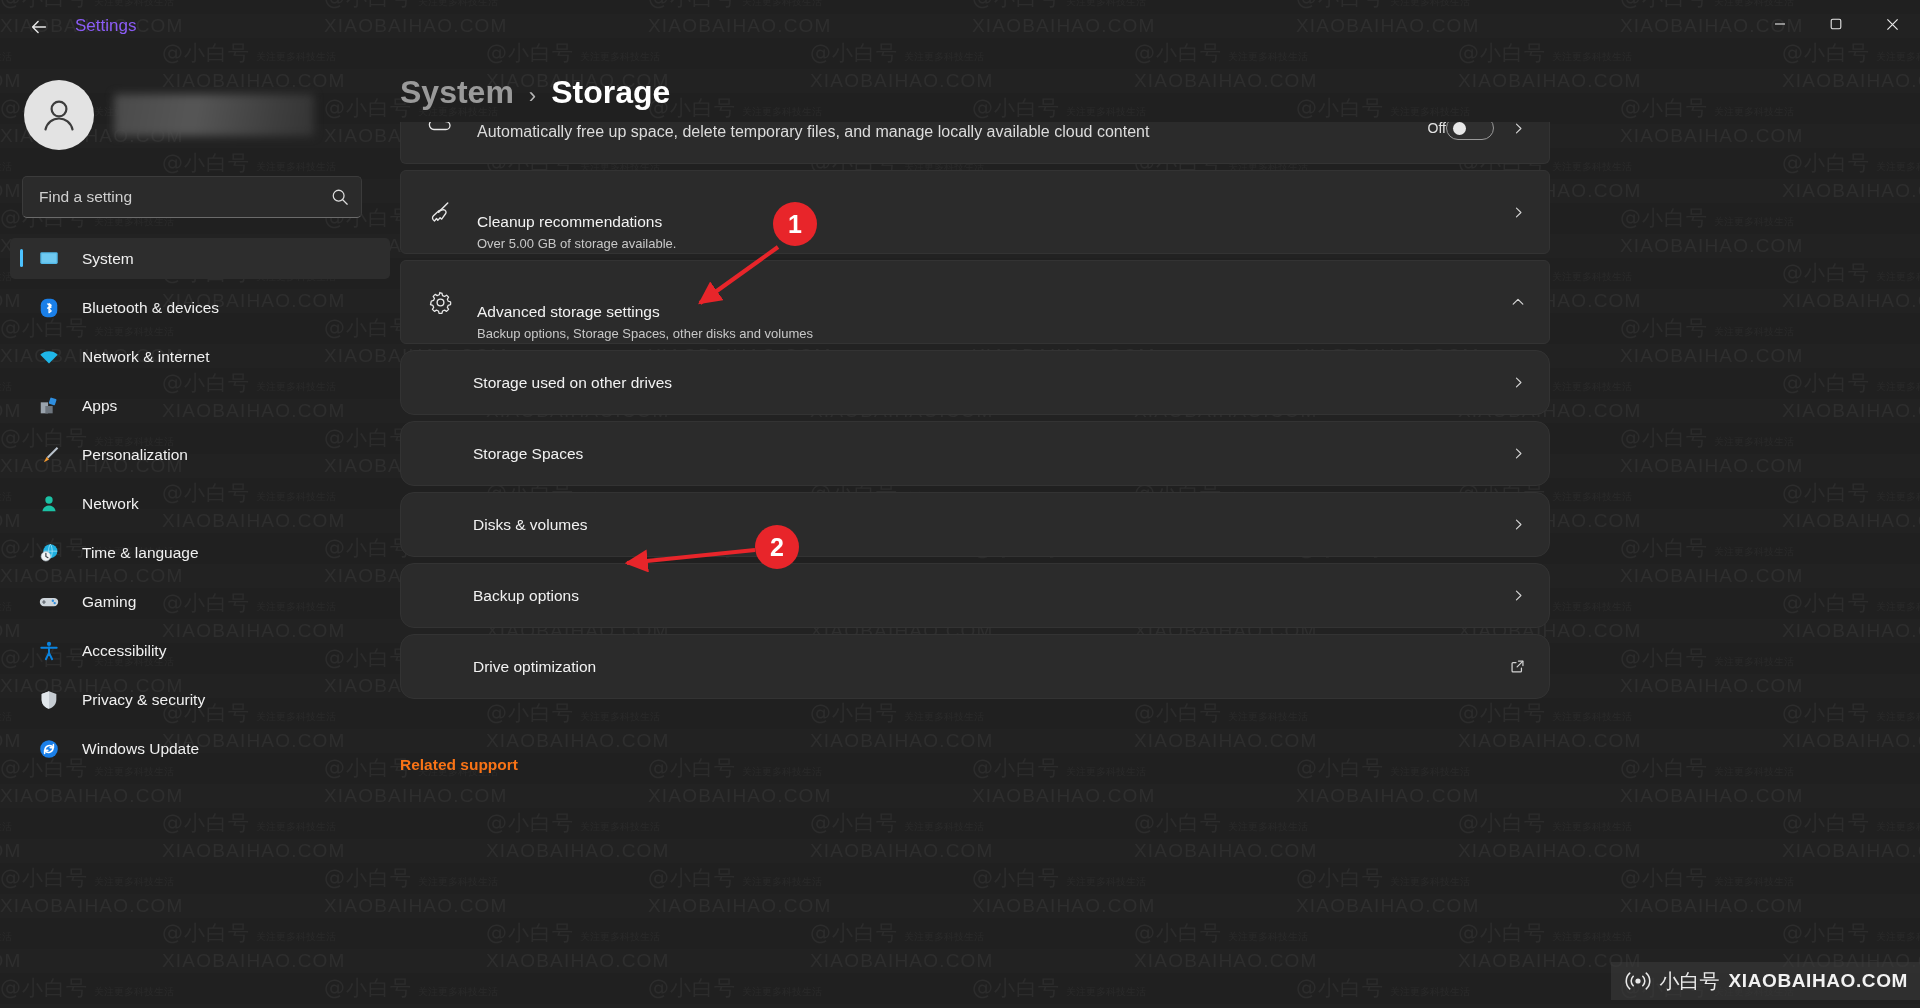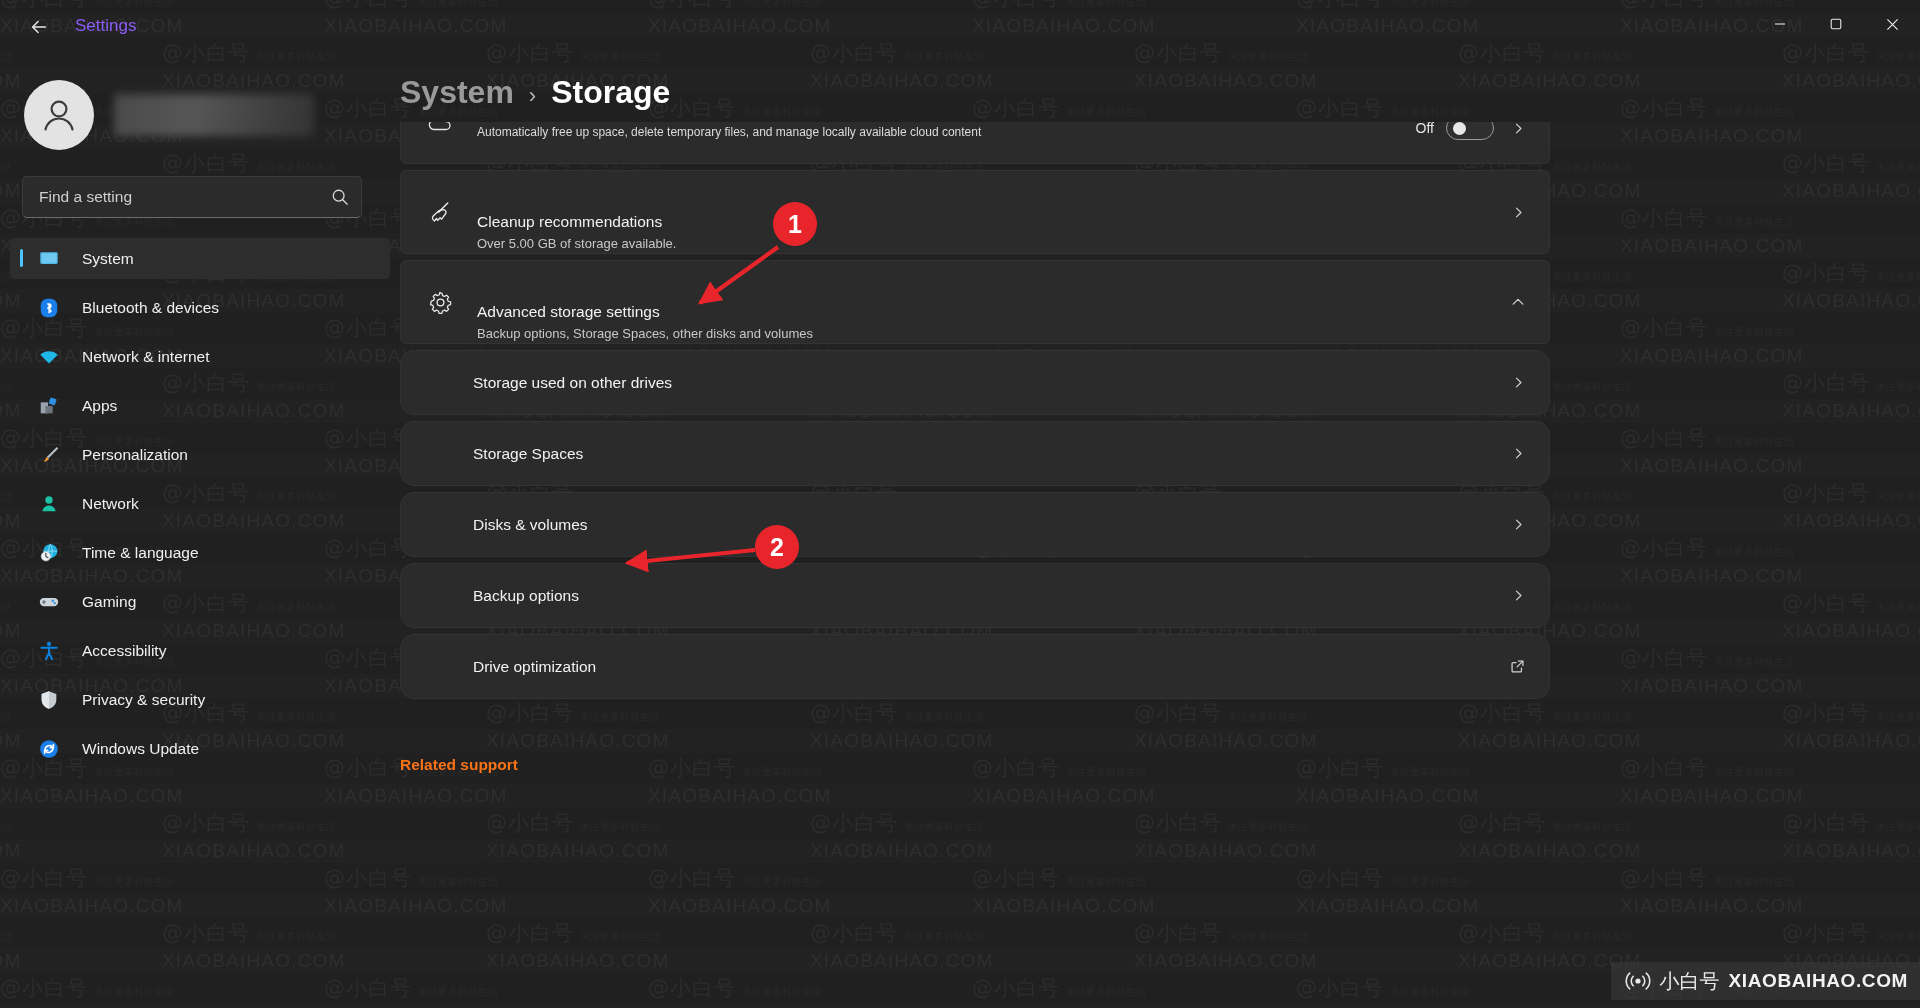--- a/index.html
+++ b/index.html
@@ -179,21 +179,21 @@
   .row-icon {
     width: 34px; flex: 0 0 34px;
     display: flex; align-items: center; justify-content: center;
     color: #e8e8e8;
   }
   .row-text { margin-left: 20px; flex: 1; margin-top: 40px; }
   .row-title { font-size: 15.5px; color: #f2f2f2; line-height: 21px; }
   .row-sub { font-size: 13px; color: #c8c8c8; margin-top: 3px; line-height: 18px; }
   .row-right { display: flex; align-items: center; gap: 18px; }
   .chev { color: #d4d4d4; display: flex; align-items: center; }
-  .toggle-wrap { display: flex; align-items: center; gap: 12px; }
+  .toggle-wrap { display: flex; align-items: center; }
   .toggle-label { font-size: 14px; color: #e4e4e4; }
   .toggle {
     width: 48px; height: 24px; border-radius: 12px;
     background: #2f2f2f; border: 1px solid #9a9a9a;
     position: relative; cursor: pointer;
   }
   .toggle .knob {
     position: absolute; top: 5px; left: 6px;
     width: 13px; height: 13px; border-radius: 50%;
     background: #e8e8e8;
@@ -684,21 +684,21 @@
     <div id="cards">
 
       <div class="card clipped-top" style="height:42px;overflow:hidden;">
         <div class="row" style="min-height:42px;align-items:flex-start;padding-top:0;">
           <div class="row-icon" style="margin-top:-10px;">
             <svg width="26" height="26" viewBox="0 0 26 26" fill="none">
               <path d="M7 17.5h12a4 4 0 0 0 0-8 6 6 0 0 0-11.6-1.6A4.2 4.2 0 0 0 7 17.5z" stroke="#e8e8e8" stroke-width="1.3"></path>
             </svg>
           </div>
           <div class="row-text" style="margin-top:-2px;">
-            <div class="row-sub" style="font-size:12px;color:#dcdcdc;">Automatically free up space, delete temporary files, and manage locally available cloud content</div>
+            <div class="row-sub" style="font-size:16px;color:#dcdcdc;">Automatically free up space, delete temporary files, and manage locally available cloud content</div>
           </div>
           <div class="row-right" style="margin-top:-6px;">
             <div class="toggle-wrap">
               <span class="toggle-label">Off</span>
               <div class="toggle">
                   <div class="knob"></div>
                 </div>
             </div>
             <span class="chev">
               <svg width="13" height="13" viewBox="0 0 16 16" fill="none">

